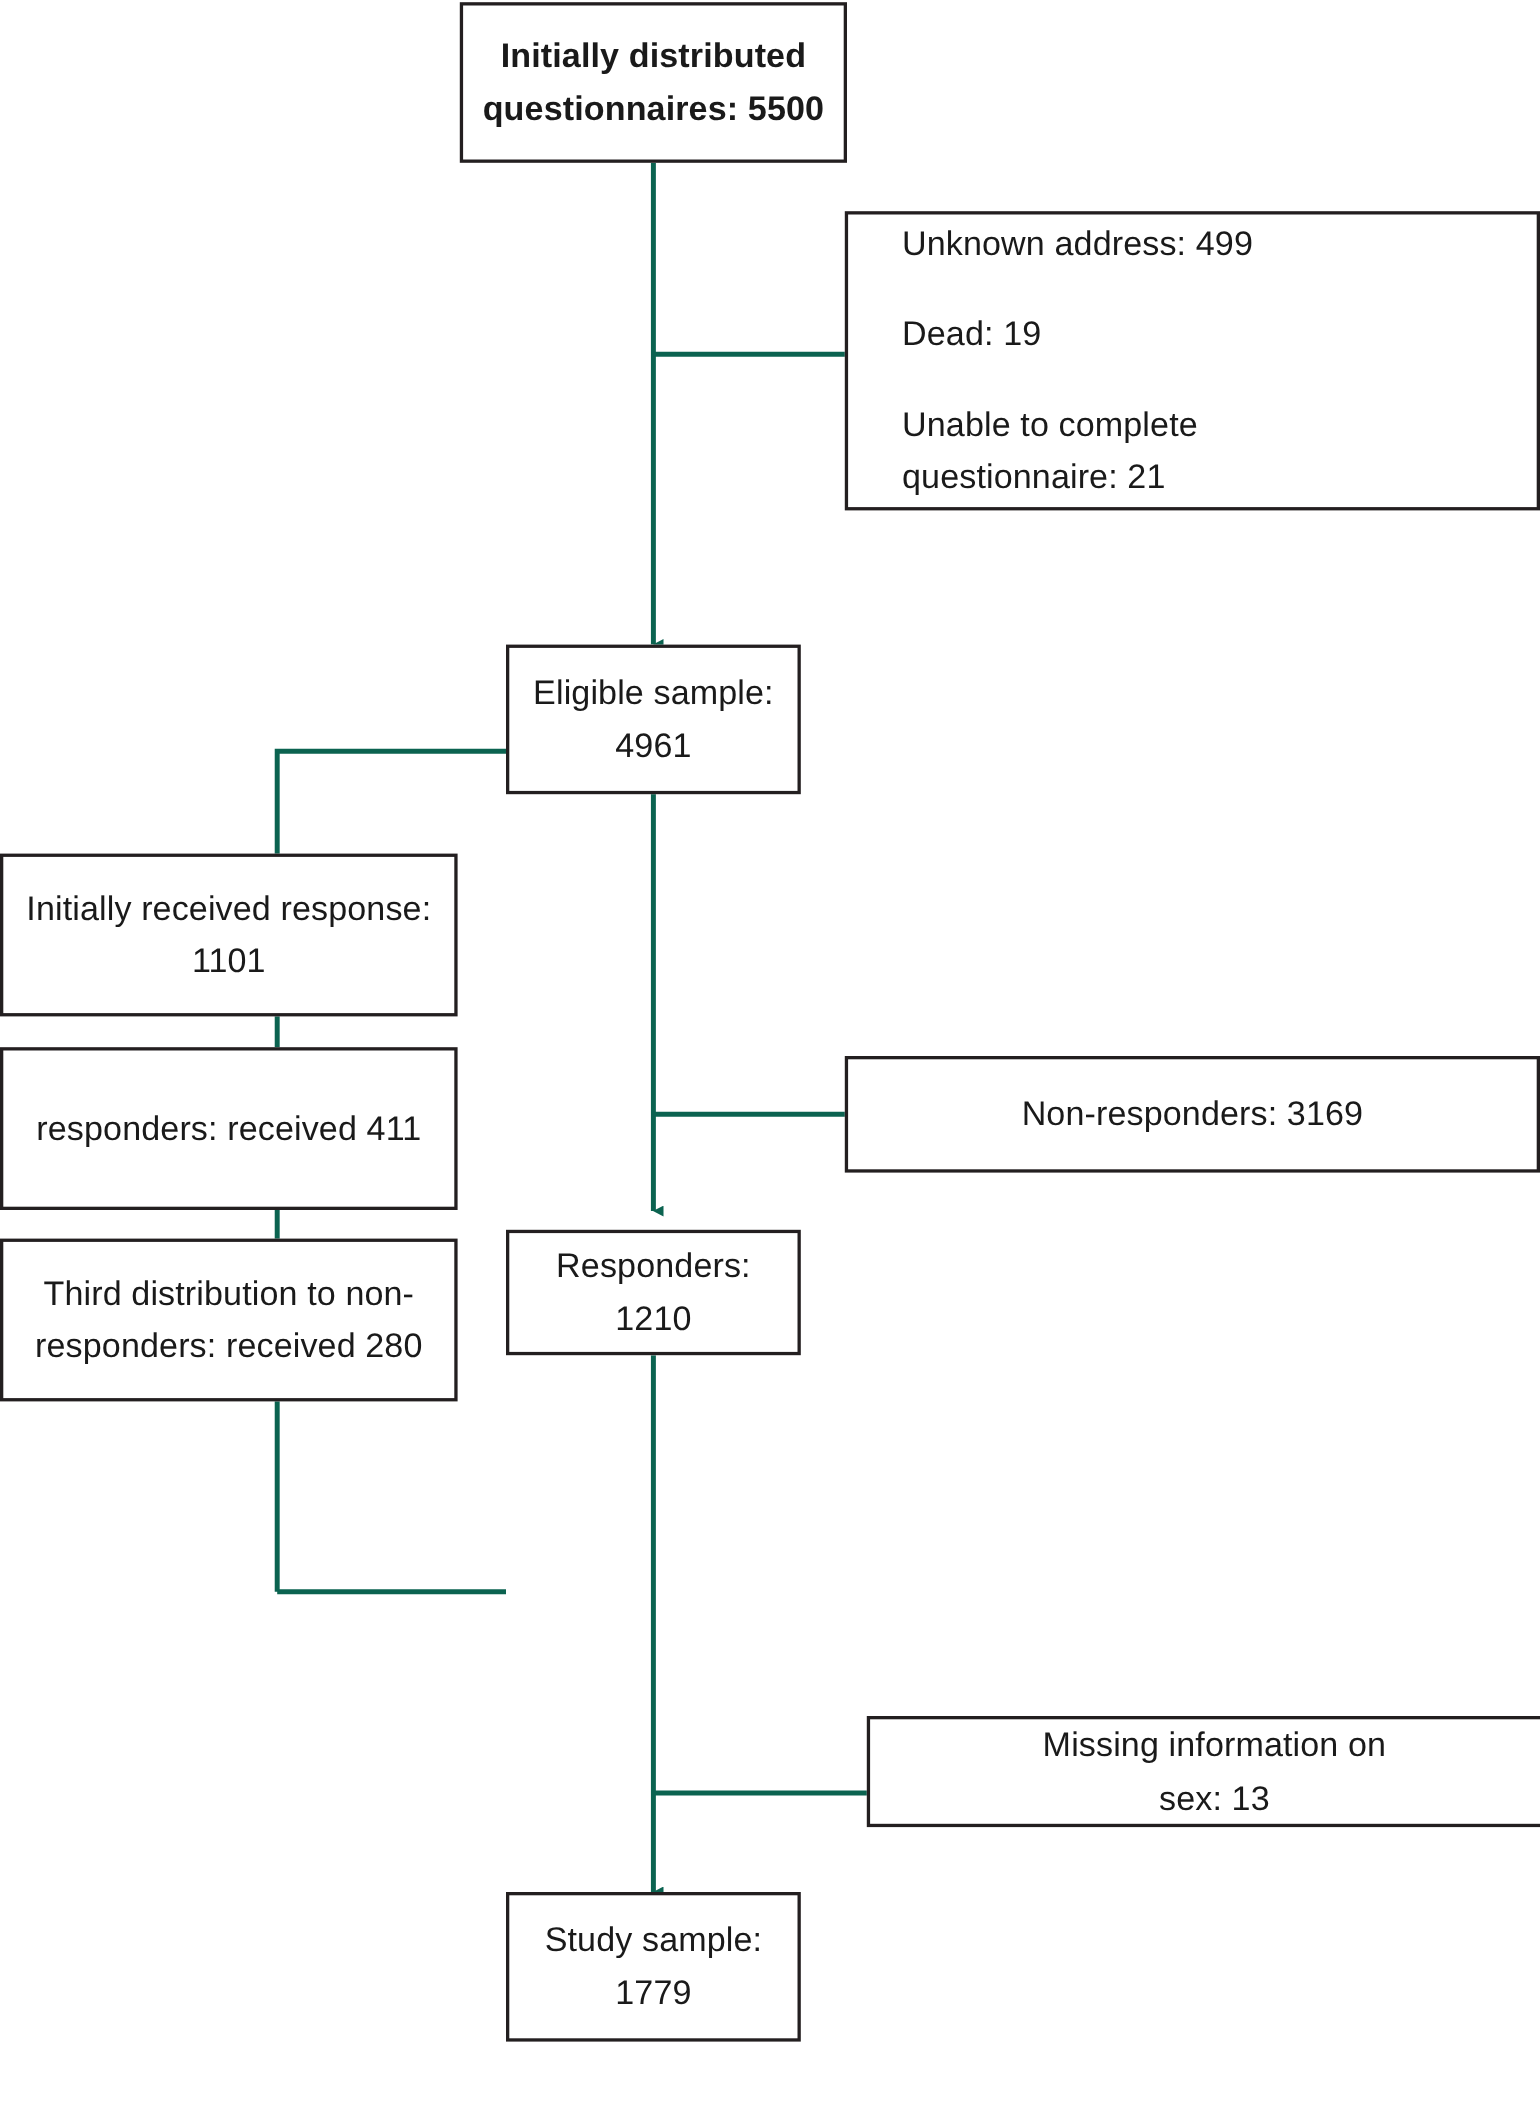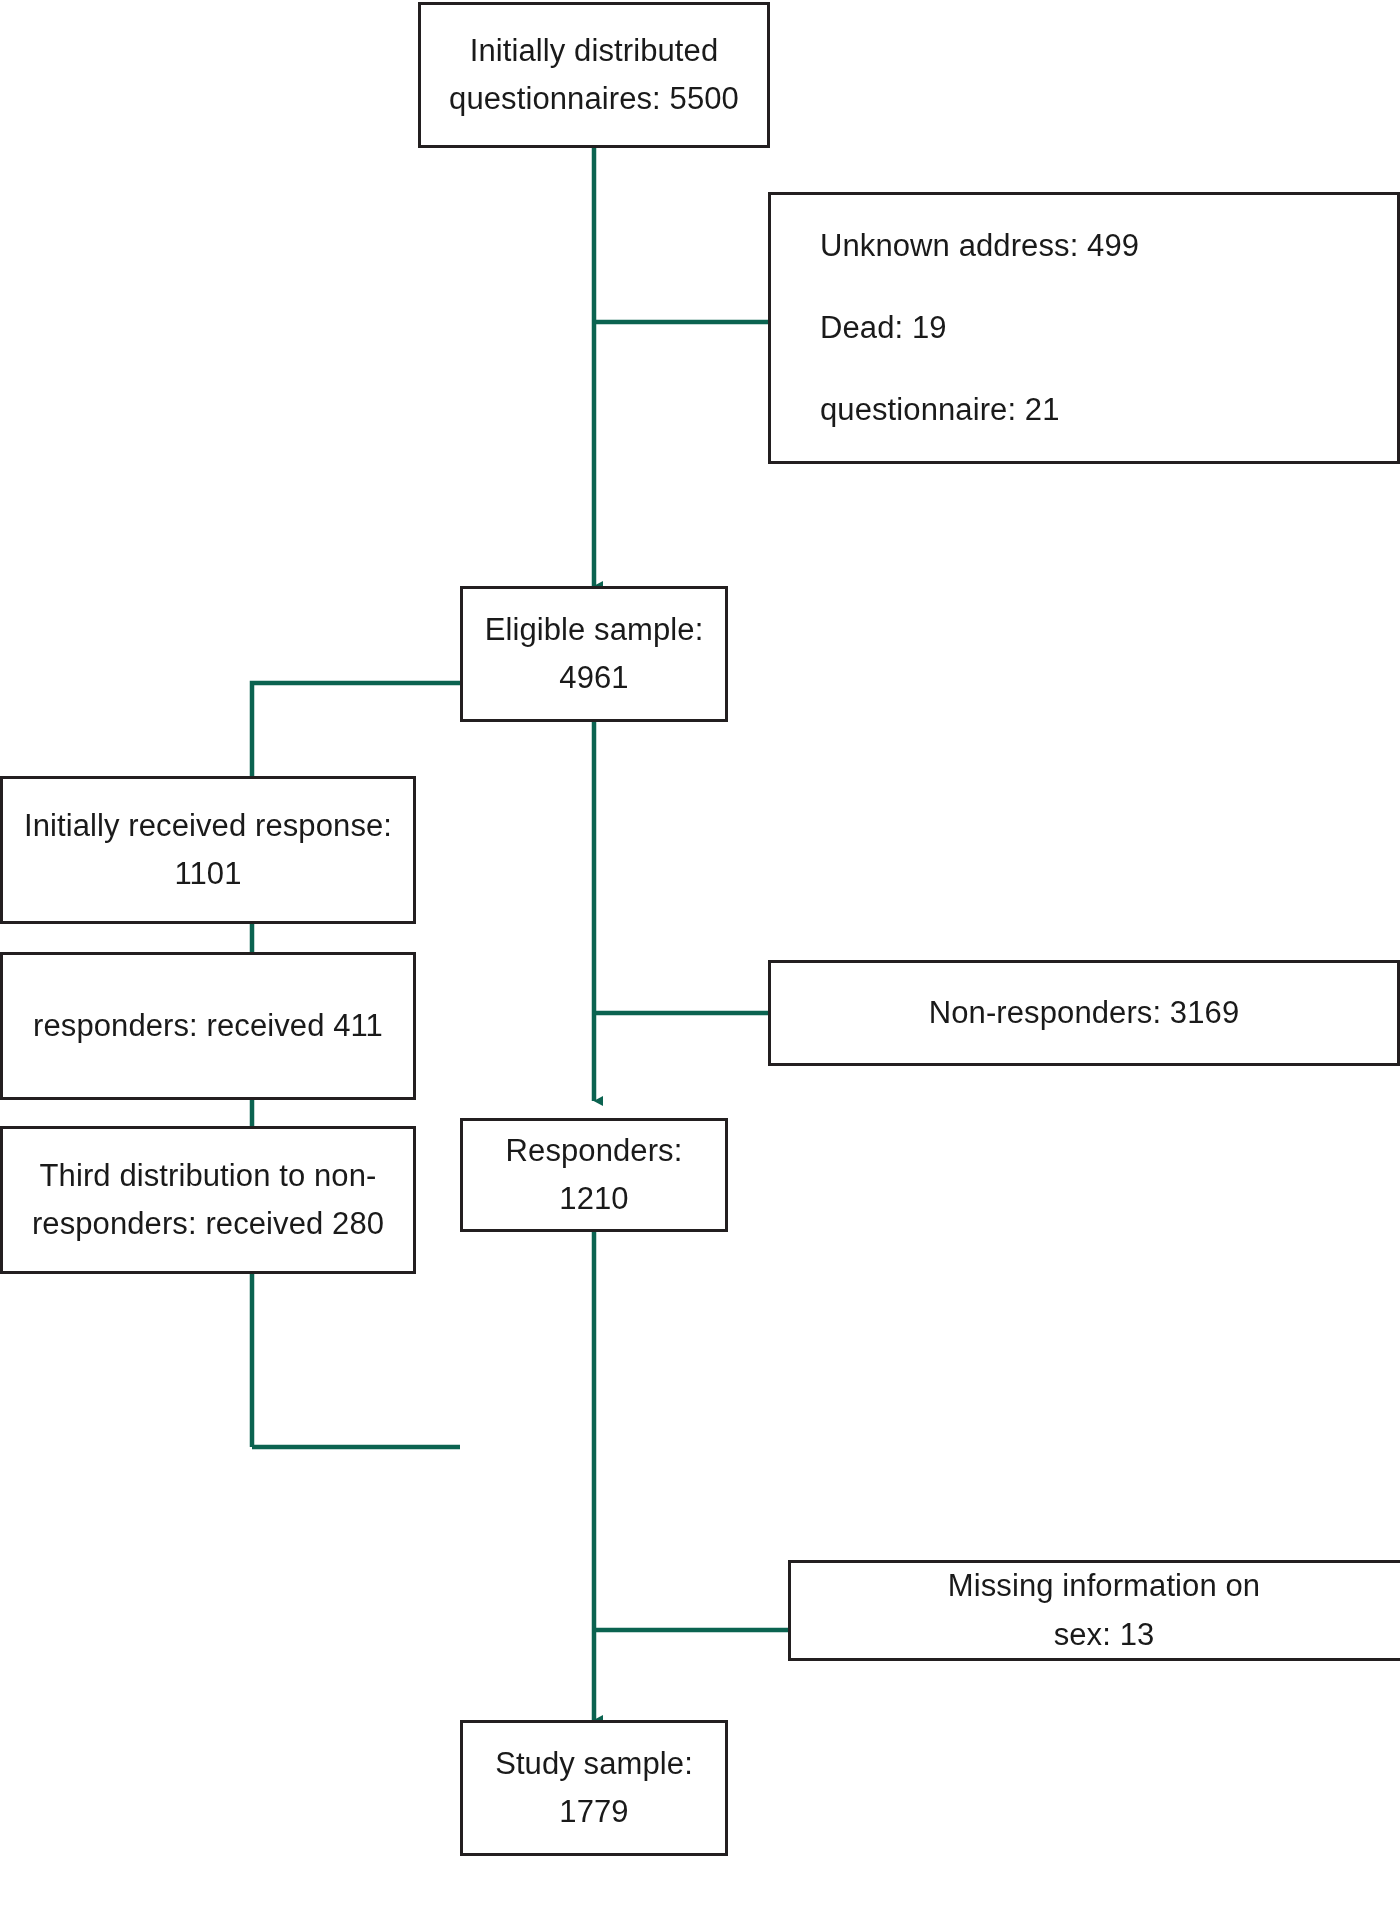--- a/index.html
+++ b/index.html
@@ -55,30 +55,31 @@
 
     <path d="M460,683 L252,683 L252,1447"></path>
     <path d="M252,1447 L460,1447"></path>
 
     <path d="M594,1232 L594,1720" marker-end="url(#ah-down)"></path>
 
     <path d="M594,1630 L862,1630" marker-end="url(#ah-right)"></path>
   </g>
 </svg>
 
-<div class="node ctr" style="left:418px;top:2px;width:352px;height:146px;">
+<div class="node ctr" style="left:418px;top:2px;width:352px;height:146px;font-weight:bold;">
   <span class="ln">Initially distributed</span>
   <span class="ln">questionnaires: 5500</span>
 </div>
 
 <div class="node left-al" style="left:768px;top:192px;width:632px;height:272px;">
   <span class="ln">Unknown address: 499</span>
   <span class="spacer"></span>
   <span class="ln">Dead: 19</span>
   <span class="spacer"></span>
+  <span class="ln">Unable to complete</span>
   <span class="ln">questionnaire: 21</span>
 </div>
 
 <div class="node ctr" style="left:460px;top:586px;width:268px;height:136px;">
   <span class="ln">Eligible sample:</span>
   <span class="ln">4961</span>
 </div>
 
 <div class="node ctr pad" style="left:0px;top:776px;width:416px;height:148px;">
   <span class="ln">Initially received response:</span>

